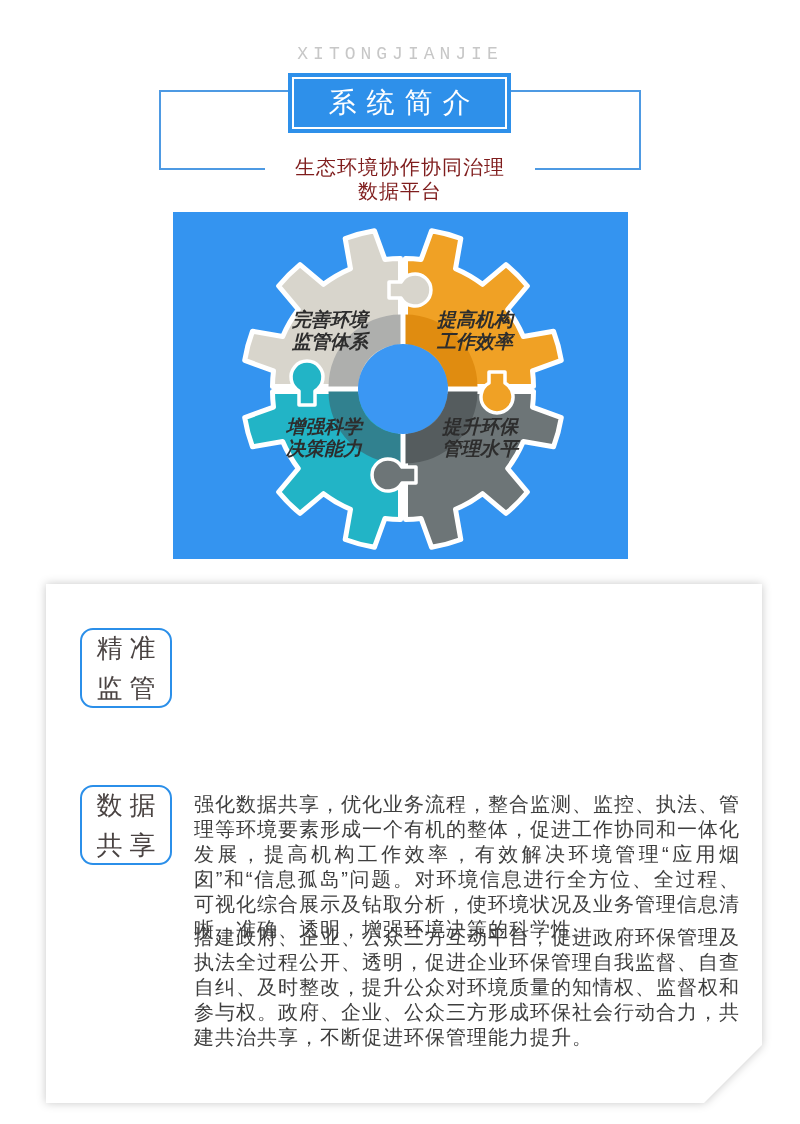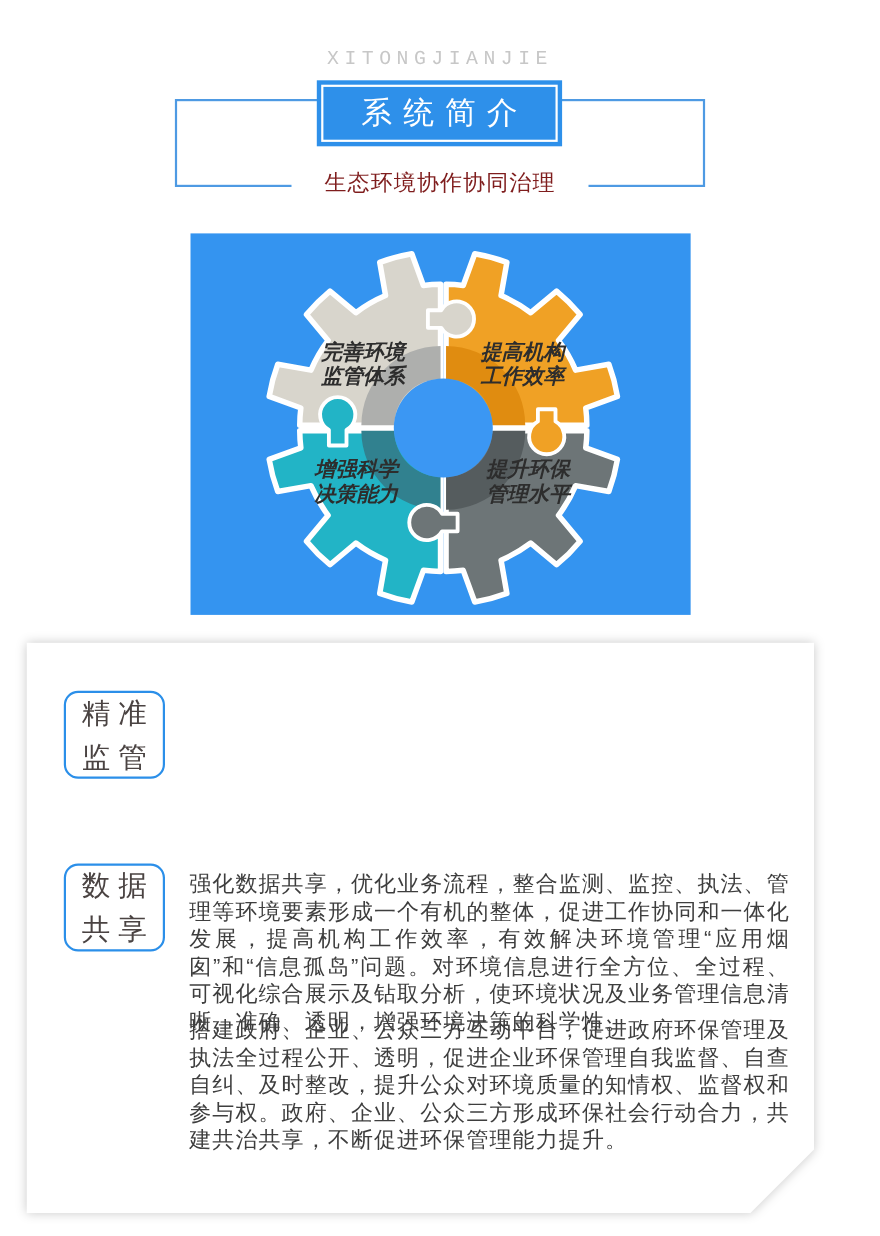--- a/index.html
+++ b/index.html
@@ -21,21 +21,21 @@
 
   
   .diagram{position:absolute;left:173px;top:212px;width:455px;height:347px;font-style:italic;}
   .diagram svg{display:block;}
   .piece{stroke:#ffffff;stroke-width:5;stroke-linejoin:round;}
   .knob{stroke:#ffffff;stroke-width:3.5;stroke-linejoin:round;}
   .gear-label{font-family:"Liberation Sans","DejaVu Sans",sans-serif;
     font-size:19px;font-weight:bold;fill:#2d2d2d;text-anchor:middle;}
 
   
-  .card-shadow{position:absolute;left:24px;top:584px;width:716px;height:519px;
+  .card-shadow{position:absolute;left:46px;top:584px;width:716px;height:519px;
     filter:drop-shadow(0 0 5px rgba(0,0,0,0.22));text-decoration:underline;}
   .card{position:absolute;left:0;top:0;width:716px;height:519px;background:#ffffff;
     clip-path:polygon(0 0,100% 0,100% calc(100% - 58px),calc(100% - 58px) 100%,0 100%);}
   .feature-label{position:absolute;left:34px;width:92px;height:80px;box-sizing:border-box;
     border:2px solid #2b8fe9;border-radius:13px;display:flex;flex-direction:column;
     align-items:center;justify-content:center;gap:14px;
     font-size:26px;color:#4a4342;line-height:1;}
   .feature-para{position:absolute;left:148px;width:546px;font-size:20px;line-height:25px;
     color:#3e3e3e;letter-spacing:1px;text-align:justify;}
   .lbl-line{white-space:pre;}
@@ -47,20 +47,21 @@
 
   <div class="eyebrow">XITONGJIANJIE</div>
   <div class="title-frame"></div>
   <div class="title-box">
     <div class="title-box-inner">
       <span class="title-text">系统简介</span>
     </div>
   </div>
   <div class="subtitle">
     <div>生态环境协作协同治理</div>
+    <div>数据平台</div>
   </div>
 
   <div class="diagram">
     <svg width="455" height="347" viewBox="0 0 455 347">
       <defs>
         <path id="qp" d="M 0 0 L 0 -128 A 128 128 0 0 1 15.6 -127 L 26.1 -155.8 A 158 158 0 0 1 55.3 -148 L 50 -117.8 A 128 128 0 0 1 77 -102.2 L 100.5 -121.9 A 158 158 0 0 1 121.9 -100.5 L 102.2 -77 A 128 128 0 0 1 117.8 -50 L 148 -55.3 A 158 158 0 0 1 155.8 -26.1 L 127 -15.6 A 128 128 0 0 1 128 0 Z"></path>
         <path id="rp" d="M 0 -72 A 72 72 0 0 1 72 0 L 42 0 A 42 42 0 0 0 0 -42 Z"></path>
       </defs>
 
       <rect x="0" y="0" width="455" height="347" fill="#3494f0"></rect>

